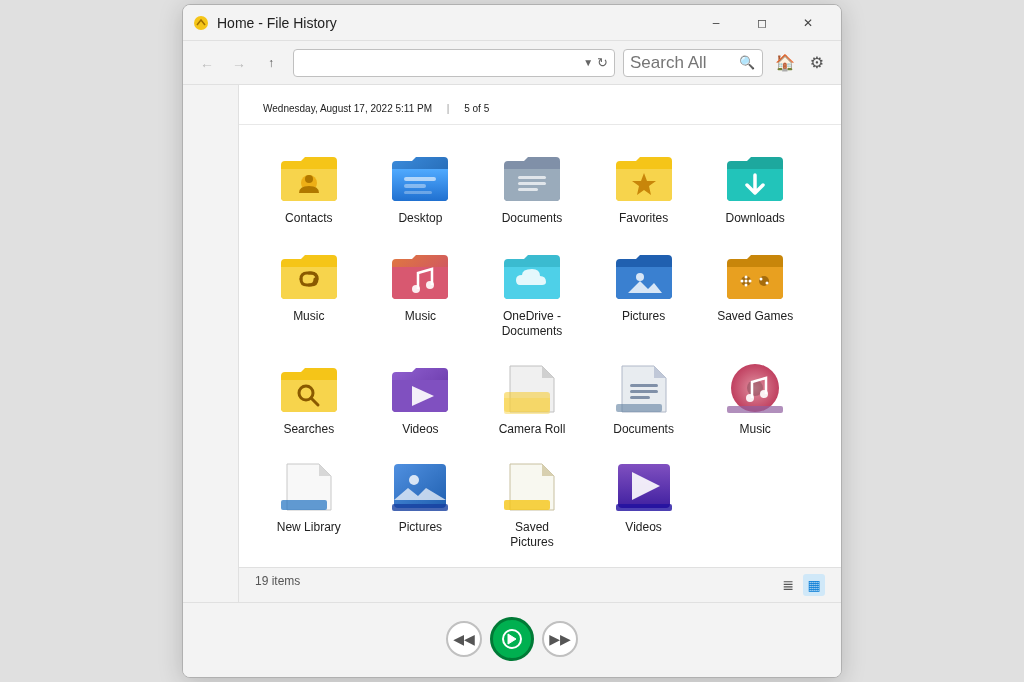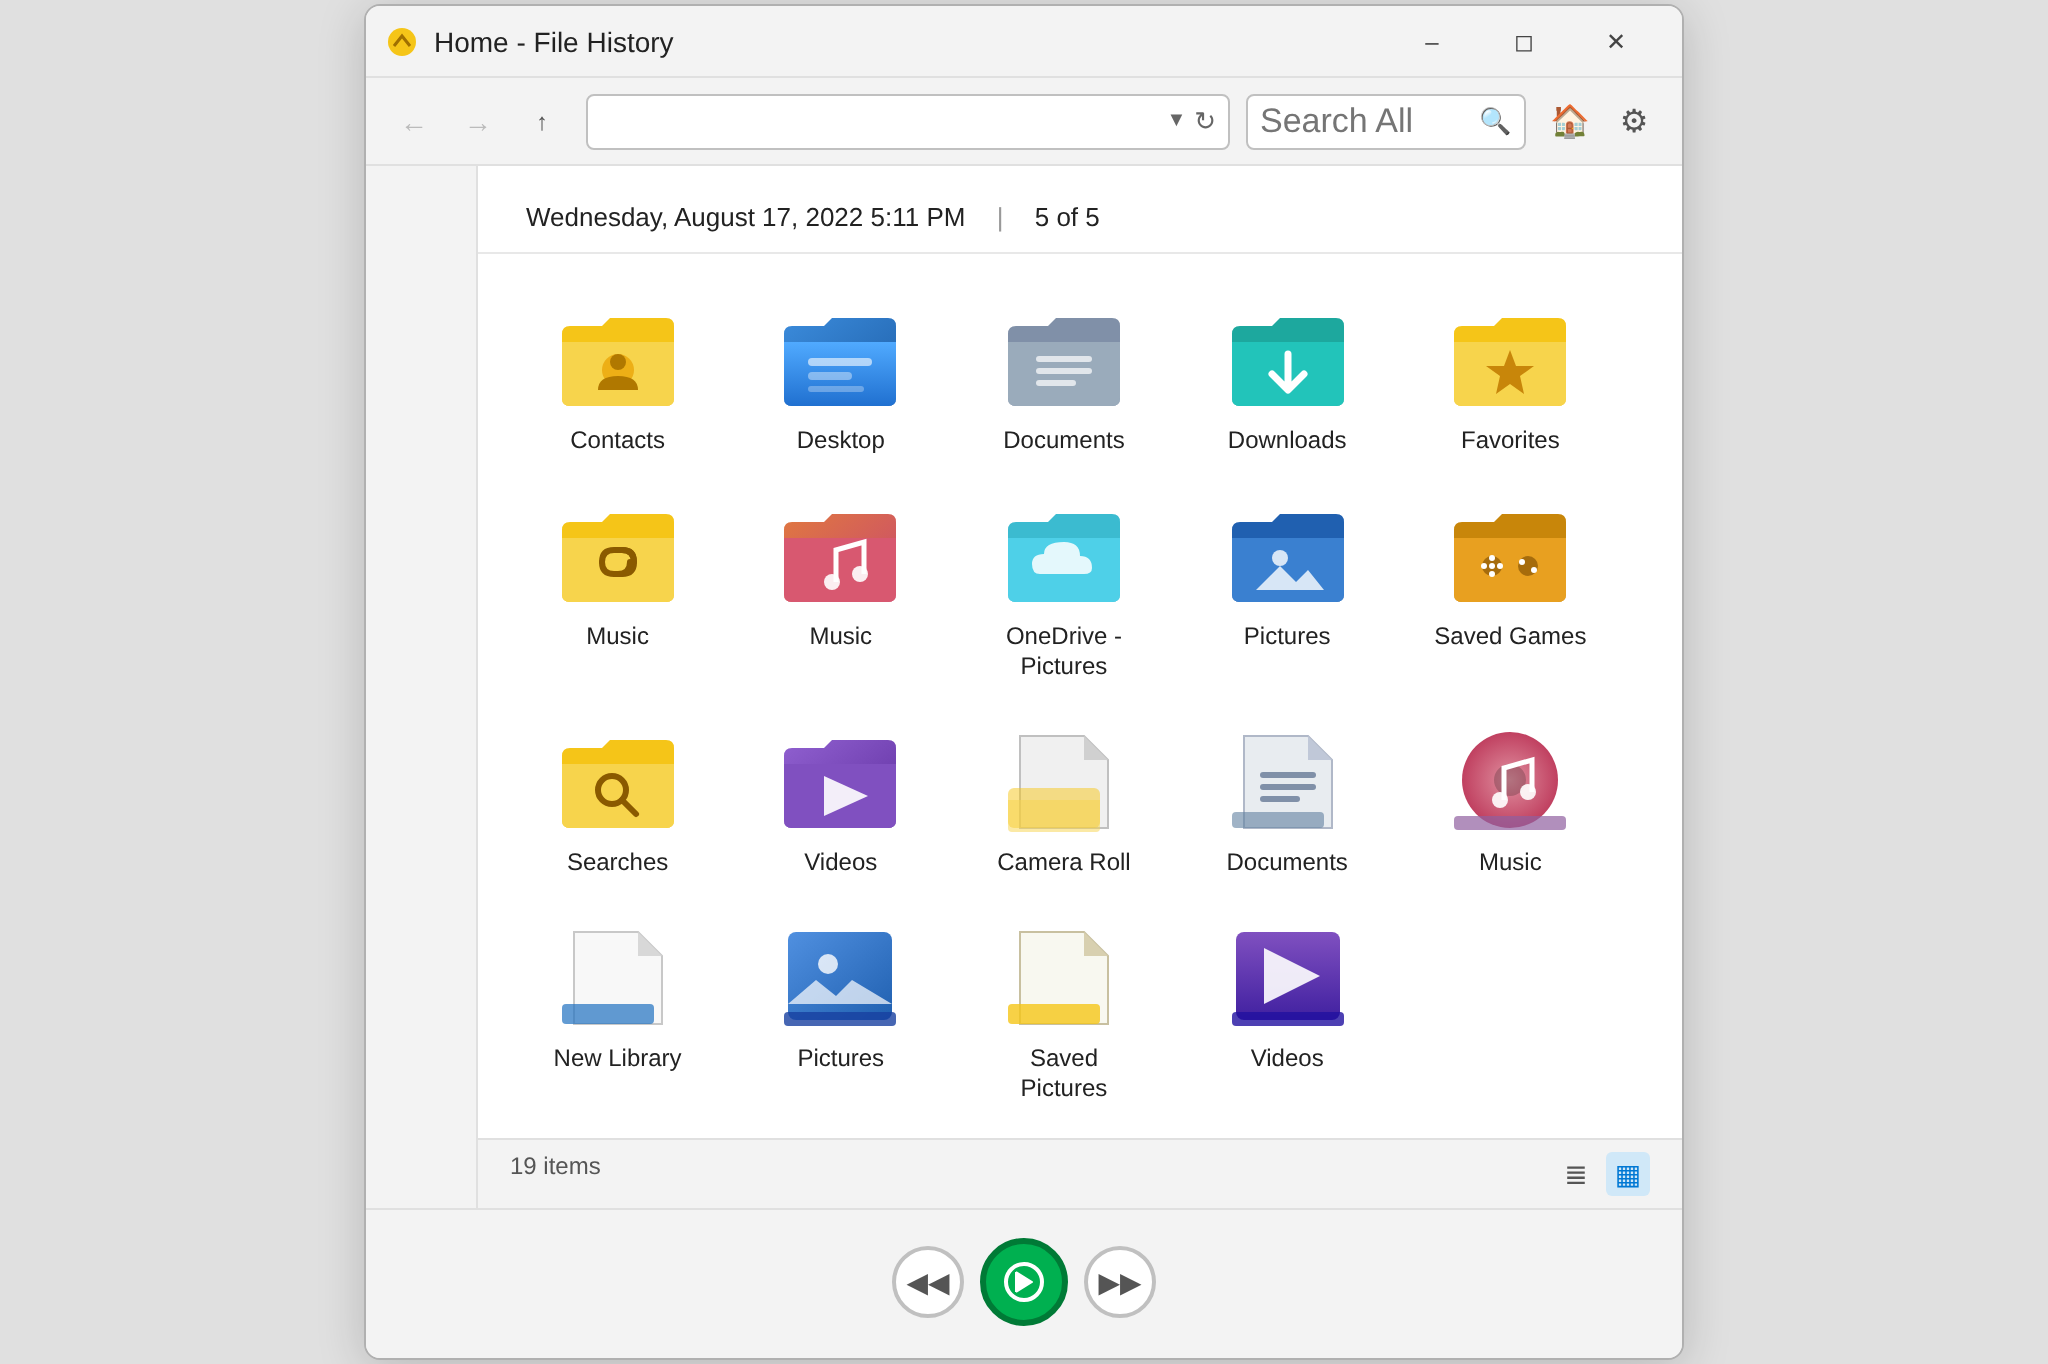--- a/index.html
+++ b/index.html
@@ -156,21 +156,21 @@
       border-right: 1px solid #e0e0e0;
     }
     .main-panel {
       flex: 1;
       background: #fff;
       display: flex;
       flex-direction: column;
     }
     .date-header {
       padding: 18px 24px 10px 24px;
-      font-size: 13px;
+      font-size: 10px;
       color: #222;
       font-weight: 400;
       border-bottom: 1px solid #e8e8e8;
     }
     .date-header span.sep { margin: 0 12px; color: #999; }
     .files-grid {
       display: grid;
       grid-template-columns: repeat(5, 1fr);
       gap: 4px;
       padding: 16px 32px 8px 16px;
@@ -355,37 +355,37 @@
               <rect x="16" y="31" width="28" height="3" rx="1.5" fill="rgba(255,255,255,0.7)"></rect>
               <rect x="16" y="37" width="20" height="3" rx="1.5" fill="rgba(255,255,255,0.7)"></rect>
             </svg>
           </div>
           <span class="file-label">Documents</span>
         </div>
 
         <div class="file-item">
           <div class="file-icon">
             <svg viewBox="0 0 60 52" class="folder-icon">
+              <path d="M2 14 Q2 10 6 10 L22 10 L26 6 L54 6 Q58 6 58 10 L58 46 Q58 50 54 50 L6 50 Q2 50 2 46 Z" fill="#f5c518"></path>
+              <path d="M2 18 L58 18 L58 46 Q58 50 54 50 L6 50 Q2 50 2 46 Z" fill="#f7d44c"></path>
+              <polygon points="30,22 33,30 42,30 35,35 37,44 30,39 23,44 25,35 18,30 27,30" fill="#c8860a"></polygon>
+            </svg>
+          </div>
+          <span class="file-label">Favorites</span>
+        </div>
+
+        <div class="file-item">
+          <div class="file-icon">
+            <svg viewBox="0 0 60 52" class="folder-icon">
               <path d="M2 14 Q2 10 6 10 L22 10 L26 6 L54 6 Q58 6 58 10 L58 46 Q58 50 54 50 L6 50 Q2 50 2 46 Z" fill="#1da89e"></path>
               <path d="M2 18 L58 18 L58 46 Q58 50 54 50 L6 50 Q2 50 2 46 Z" fill="#22c4ba"></path>
               <path d="M30 24 L30 40 M22 34 L30 42 L38 34" stroke="white" stroke-width="3.5" stroke-linecap="round" stroke-linejoin="round" fill="none"></path>
             </svg>
           </div>
           <span class="file-label">Downloads</span>
-        </div>
-
-        <div class="file-item">
-          <div class="file-icon">
-            <svg viewBox="0 0 60 52" class="folder-icon">
-              <path d="M2 14 Q2 10 6 10 L22 10 L26 6 L54 6 Q58 6 58 10 L58 46 Q58 50 54 50 L6 50 Q2 50 2 46 Z" fill="#f5c518"></path>
-              <path d="M2 18 L58 18 L58 46 Q58 50 54 50 L6 50 Q2 50 2 46 Z" fill="#f7d44c"></path>
-              <polygon points="30,22 33,30 42,30 35,35 37,44 30,39 23,44 25,35 18,30 27,30" fill="#c8860a"></polygon>
-            </svg>
-          </div>
-          <span class="file-label">Favorites</span>
         </div>
 
         <div class="file-item">
           <div class="file-icon">
             <svg viewBox="0 0 60 52" class="folder-icon">
               <path d="M2 14 Q2 10 6 10 L22 10 L26 6 L54 6 Q58 6 58 10 L58 46 Q58 50 54 50 L6 50 Q2 50 2 46 Z" fill="#f5c518"></path>
               <path d="M2 18 L58 18 L58 46 Q58 50 54 50 L6 50 Q2 50 2 46 Z" fill="#f7d44c"></path>
               <path d="M22 30 Q22 24 28 24 L32 24 Q38 24 38 30 Q38 36 32 36 L30 36" stroke="#8a5a00" stroke-width="3" fill="none" stroke-linecap="round"></path>
               <path d="M38 30 Q38 24 32 24 L30 24" stroke="#8a5a00" stroke-width="3" fill="none" stroke-linecap="round"></path>
               <path d="M22 30 Q22 36 28 36 L30 36 Q36 36 36 30" stroke="#8a5a00" stroke-width="3" fill="none" stroke-linecap="round"></path>
@@ -414,21 +414,21 @@
         </div>
 
         <div class="file-item">
           <div class="file-icon">
             <svg viewBox="0 0 60 52" class="folder-icon">
               <path d="M2 14 Q2 10 6 10 L22 10 L26 6 L54 6 Q58 6 58 10 L58 46 Q58 50 54 50 L6 50 Q2 50 2 46 Z" fill="#3bbbd0"></path>
               <path d="M2 18 L58 18 L58 46 Q58 50 54 50 L6 50 Q2 50 2 46 Z" fill="#4ed0e8"></path>
               <path d="M18 36 Q14 36 14 31 Q14 26 20 26 Q20 20 30 20 Q38 20 38 27 Q44 27 44 33 Q44 36 40 36 Z" fill="white" opacity="0.85"></path>
             </svg>
           </div>
-          <span class="file-label">OneDrive - Pictures</span>
+          <span class="file-label">OneDrive - Documents</span>
         </div>
 
         <div class="file-item">
           <div class="file-icon">
             <svg viewBox="0 0 60 52" class="folder-icon">
               <path d="M2 14 Q2 10 6 10 L22 10 L26 6 L54 6 Q58 6 58 10 L58 46 Q58 50 54 50 L6 50 Q2 50 2 46 Z" fill="#2060b0"></path>
               <path d="M2 18 L58 18 L58 46 Q58 50 54 50 L6 50 Q2 50 2 46 Z" fill="#3a80d0"></path>
               <circle cx="26" cy="28" r="4" fill="white" opacity="0.8"></circle>
               <path d="M14 44 L26 32 L34 40 L40 34 L48 44 Z" fill="white" opacity="0.8"></path>
             </svg>

